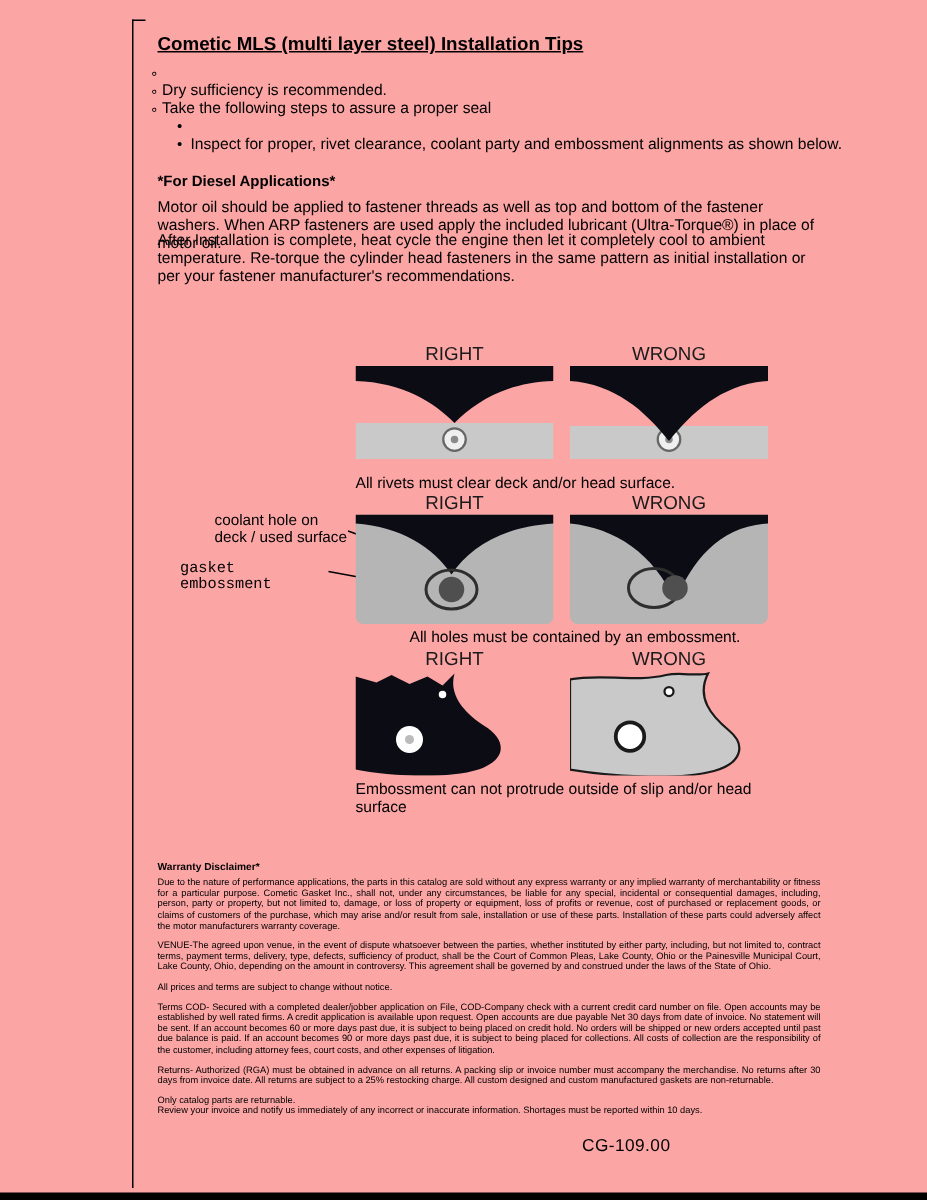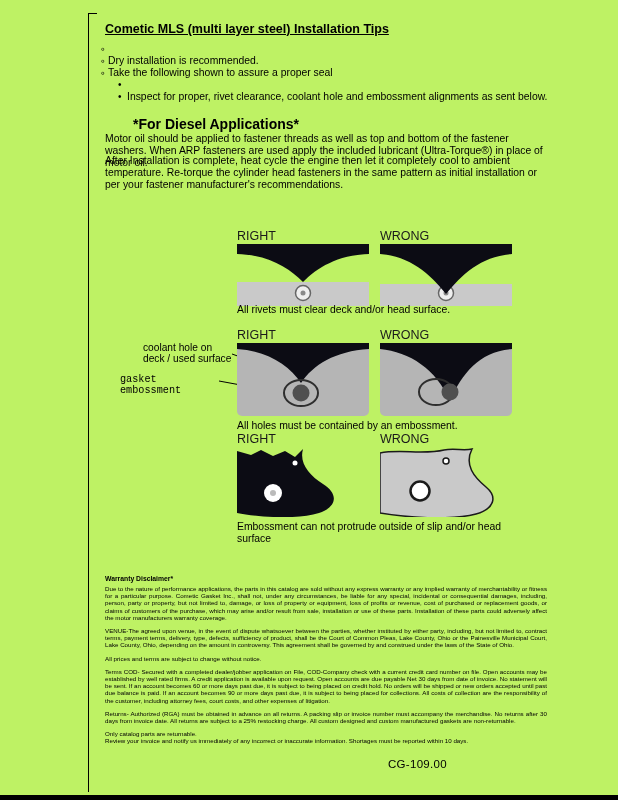--- a/index.html
+++ b/index.html
@@ -1,42 +1,42 @@
 <!DOCTYPE html>
 <html><head>
 <meta charset="utf-8">
 <style>
   * { margin:0; padding:0; box-sizing:border-box; }
   body { background:#e8e8e8; font-family:"Liberation Sans", sans-serif; }
   .page {
     position:relative; width:618px; height:800px; margin:0 auto;
-    background:#bef264; color:#000; overflow:hidden;
+    background:#fca5a5; color:#000; overflow:hidden;
   }
   .left-rule { position:absolute; left:88px; top:13px; width:1px; height:779px; background:#000; }
   .top-tick { position:absolute; left:88px; top:13px; width:9px; height:1px; background:#000; }
   .bottom-bar { position:absolute; left:0; top:795px; width:618px; height:5px; background:#000; }
 
   .title {
     position:absolute; left:105px; top:22px;
     font-size:12.5px; font-weight:bold; text-decoration:underline;
   }
 
   .tips { position:absolute; left:100px; top:43px; font-size:10.4px; line-height:12px; }
   .tip-line { display:flex; }
   .tip-line .marker { width:8px; font-size:9px; line-height:12px; }
   .sub { padding-left:18px; }
   .sub .marker { width:9px; font-size:10px; }
 
-  .diesel-heading { position:absolute; left:105px; top:116px; font-size:14px; font-weight:bold;margin-left:28px; }
+  .diesel-heading { position:absolute; left:105px; top:116px; font-size:10px; font-weight:bold; }
   .para { position:absolute; left:105px; width:448px; font-size:10.4px; line-height:12px; }
   .para1 { top:133px; }
   .para2 { top:155px; }
   .note  { top:209px; width:460px; }
 
-  .diag-header { position:absolute; width:132px; text-align:left; font-size:12.5px; color:#1a1a1a; }
+  .diag-header { position:absolute; width:132px; text-align:center; font-size:12.5px; color:#1a1a1a; }
   .panel { position:absolute; width:132px; }
   .panel svg { display:block; width:132px; }
   .caption { position:absolute; left:237px; font-size:10.4px; line-height:11.5px; }
 
   .anno { position:absolute; font-size:10.2px; line-height:11px; }
   .anno-1 { left:143px; top:342px; width:90px; }
   .anno-2 { left:120px; top:374px; width:100px;font-family:Liberation Mono, monospace; }
   .pointer-svg { position:absolute; left:215px; top:348px; width:90px; height:50px; }
 
   .disclaimer { position:absolute; left:105px; top:575px; width:442px; }
@@ -56,32 +56,32 @@
   <div class="bottom-bar"></div>
 
   <div class="title">Cometic MLS (multi layer steel) Installation Tips</div>
 
   <div class="tips">
     <div class="tip-line">
       <span class="marker">∘</span>
     </div>
     <div class="tip-line">
       <span class="marker">∘</span>
-      <span>Dry installation is recommended.</span>
+      <span>Dry sufficiency is recommended.</span>
     </div>
     <div class="tip-line">
       <span class="marker">∘</span>
-      <span>Take the following shown to assure a proper seal</span>
+      <span>Take the following steps to assure a proper seal</span>
     </div>
     <div class="tip-line sub">
       <span class="marker">•</span>
     </div>
     <div class="tip-line sub">
       <span class="marker">•</span>
-      <span>Inspect for proper, rivet clearance, coolant hole and embossment alignments as sent below.</span>
+      <span>Inspect for proper, rivet clearance, coolant party and embossment alignments as shown below.</span>
     </div>
   </div>
 
   <div class="diesel-heading">*For Diesel Applications*</div>
   <div class="para para1">Motor oil should be applied to fastener threads as well as top and bottom of the fastener washers. When ARP fasteners are used apply the included lubricant (Ultra-Torque®) in place of motor oil.</div>
   <div class="para para2">After Installation is complete, heat cycle the engine then let it completely cool to ambient temperature. Re-torque the cylinder head fasteners in the same pattern as initial installation or per your fastener manufacturer's recommendations.</div>
 
   <div class="diag-header" style="left:237px; top:229px;">RIGHT</div>
   <div class="diag-header" style="left:380px; top:229px;">WRONG</div>
 
@@ -94,21 +94,21 @@
     </svg>
   </div>
   <div class="panel" style="left:380px; top:244px;">
     <svg viewBox="0 0 132 62">
       <rect x="0" y="40" width="132" height="22" fill="#c9c9c9"></rect>
       <circle cx="66" cy="49" r="7.5" fill="#efefef" stroke="#666" stroke-width="1.5"></circle>
       <circle cx="66" cy="49" r="2.5" fill="#8a8a8a"></circle>
       <path d="M0,0 H132 V10 C102,12 82,30 66,50 C50,30 30,12 0,10 Z" fill="#0c0c14"></path>
     </svg>
   </div>
-  <div class="caption" style="top:304px;">All rivets must clear deck and/or head surface.</div>
+  <div class="caption" style="top:317px;">All rivets must clear deck and/or head surface.</div>
 
   <div class="diag-header" style="left:237px; top:328px;">RIGHT</div>
   <div class="diag-header" style="left:380px; top:328px;">WRONG</div>
 
   <div class="anno anno-1">coolant hole on deck / used surface</div>
   <div class="anno anno-2">gasket embossment</div>
   <svg class="pointer-svg" viewBox="0 0 90 50">
     <line x1="17" y1="6" x2="84" y2="30" stroke="#000" stroke-width="1"></line>
     <line x1="4" y1="33" x2="69" y2="45" stroke="#000" stroke-width="1"></line>
   </svg>
@@ -122,21 +122,21 @@
     </svg>
   </div>
   <div class="panel" style="left:380px; top:343px;">
     <svg viewBox="0 0 132 73">
       <rect width="132" height="73" rx="5" fill="#b5b5b5"></rect>
       <path d="M0,0 H132 V6 C100,8 82,30 70,58 C56,26 30,9 0,6 Z" fill="#0c0c14"></path>
       <ellipse cx="56" cy="49" rx="17" ry="13" fill="none" stroke="#2e2e2e" stroke-width="2"></ellipse>
       <circle cx="70" cy="49" r="8.5" fill="#4f4f4f"></circle>
     </svg>
   </div>
-  <div class="caption" style="top:420px;">All holes must be contained by an embossment.</div>
+  <div class="caption" style="top:420px;margin-left:36px;">All holes must be contained by an embossment.</div>
 
   <div class="diag-header" style="left:237px; top:432px;">RIGHT</div>
   <div class="diag-header" style="left:380px; top:432px;">WRONG</div>
 
   <div class="panel" style="left:237px; top:447px;">
     <svg viewBox="0 0 132 70">
       <path d="M0,4 L14,8 L24,3 L36,9 L48,4 L58,10 L66,2 C62,16 72,28 86,37 C102,47 100,60 82,66 C60,73 20,70 0,66 Z" fill="#0c0c14"></path>
       <circle cx="36" cy="46" r="9" fill="#ffffff"></circle>
       <circle cx="36" cy="46" r="3" fill="#bbbbbb"></circle>
       <circle cx="58" cy="16" r="2.5" fill="#ffffff"></circle>

